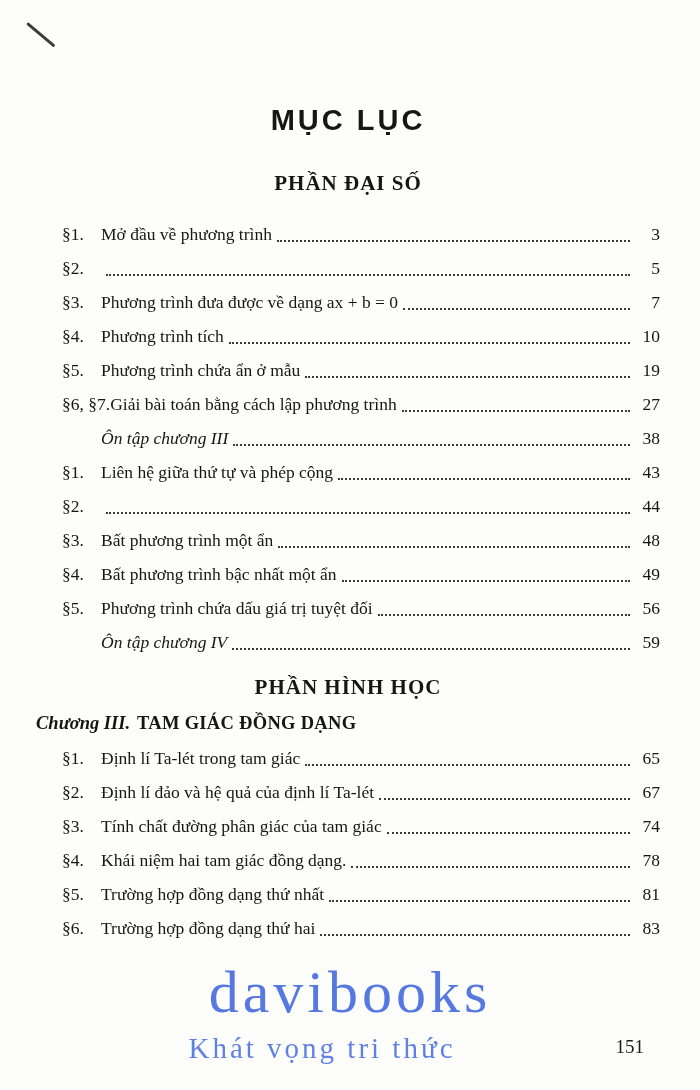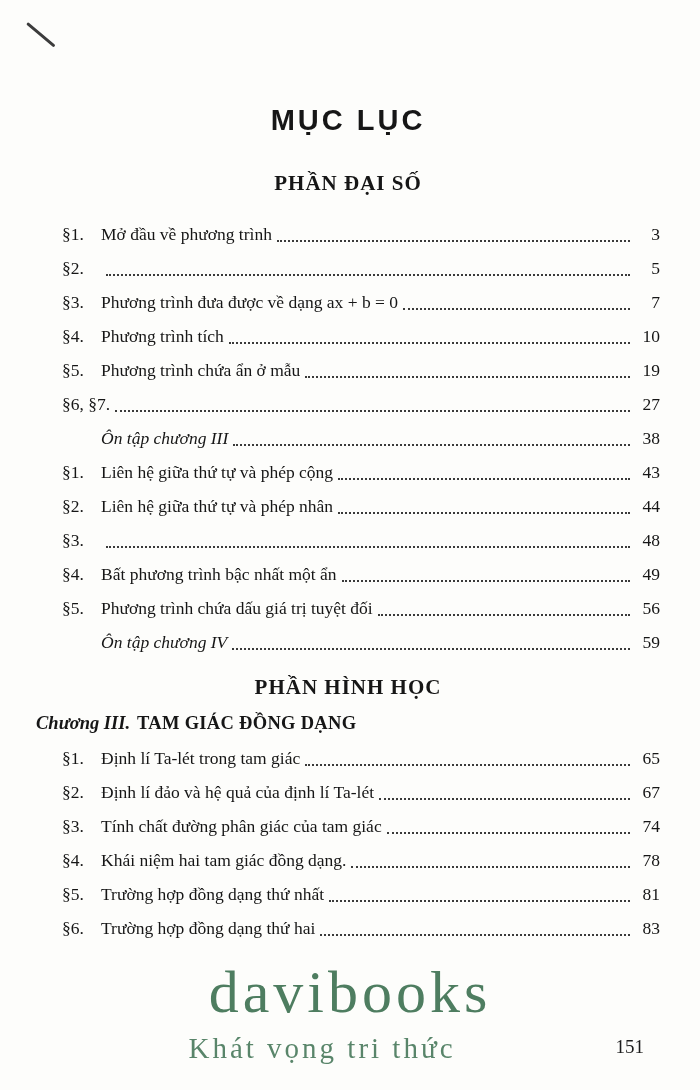--- a/index.html
+++ b/index.html
@@ -113,21 +113,21 @@
     top: 1036px;
     font-size: 19px;
     color: #1c1c1c;
   }
   .watermark {
     position: absolute;
     left: 0;
     width: 100%;
     text-align: center;
     pointer-events: none;
-    color: #14532d;
+    color: #1d4ed8;
     font-family: "Liberation Serif", "DejaVu Serif", serif;
   }
   .watermark-main {
     top: 958px;
     font-size: 60px;
     letter-spacing: 4px;
     opacity: 0.75;
   }
   .watermark-sub {
     top: 1032px;
@@ -174,45 +174,46 @@
       <span class="entry-page">10</span>
     </div>
     <div class="entry">
       <span class="entry-label">§5.</span>
       <span class="entry-title">Phương trình chứa ẩn ở mẫu</span>
       <span class="dots"></span>
       <span class="entry-page">19</span>
     </div>
     <div class="entry">
       <span class="entry-label">§6, §7.</span>
+      <span class="entry-title">Giải bài toán bằng cách lập phương trình</span>
       <span class="dots"></span>
       <span class="entry-page">27</span>
     </div>
     <div class="entry italic-entry">
       <span class="entry-label"></span>
       <span class="entry-title">Ôn tập chương III</span>
       <span class="dots"></span>
       <span class="entry-page">38</span>
     </div>
 
 
     <div class="entry">
       <span class="entry-label">§1.</span>
       <span class="entry-title">Liên hệ giữa thứ tự và phép cộng</span>
       <span class="dots"></span>
       <span class="entry-page">43</span>
     </div>
     <div class="entry">
       <span class="entry-label">§2.</span>
-      <span class="entry-title">Liên hệ giữa thứ tự và phép nhân</span>
       <span class="dots"></span>
       <span class="entry-page">44</span>
     </div>
     <div class="entry">
       <span class="entry-label">§3.</span>
+      <span class="entry-title">Bất phương trình một ẩn</span>
       <span class="dots"></span>
       <span class="entry-page">48</span>
     </div>
     <div class="entry">
       <span class="entry-label">§4.</span>
       <span class="entry-title">Bất phương trình bậc nhất một ẩn</span>
       <span class="dots"></span>
       <span class="entry-page">49</span>
     </div>
     <div class="entry">

